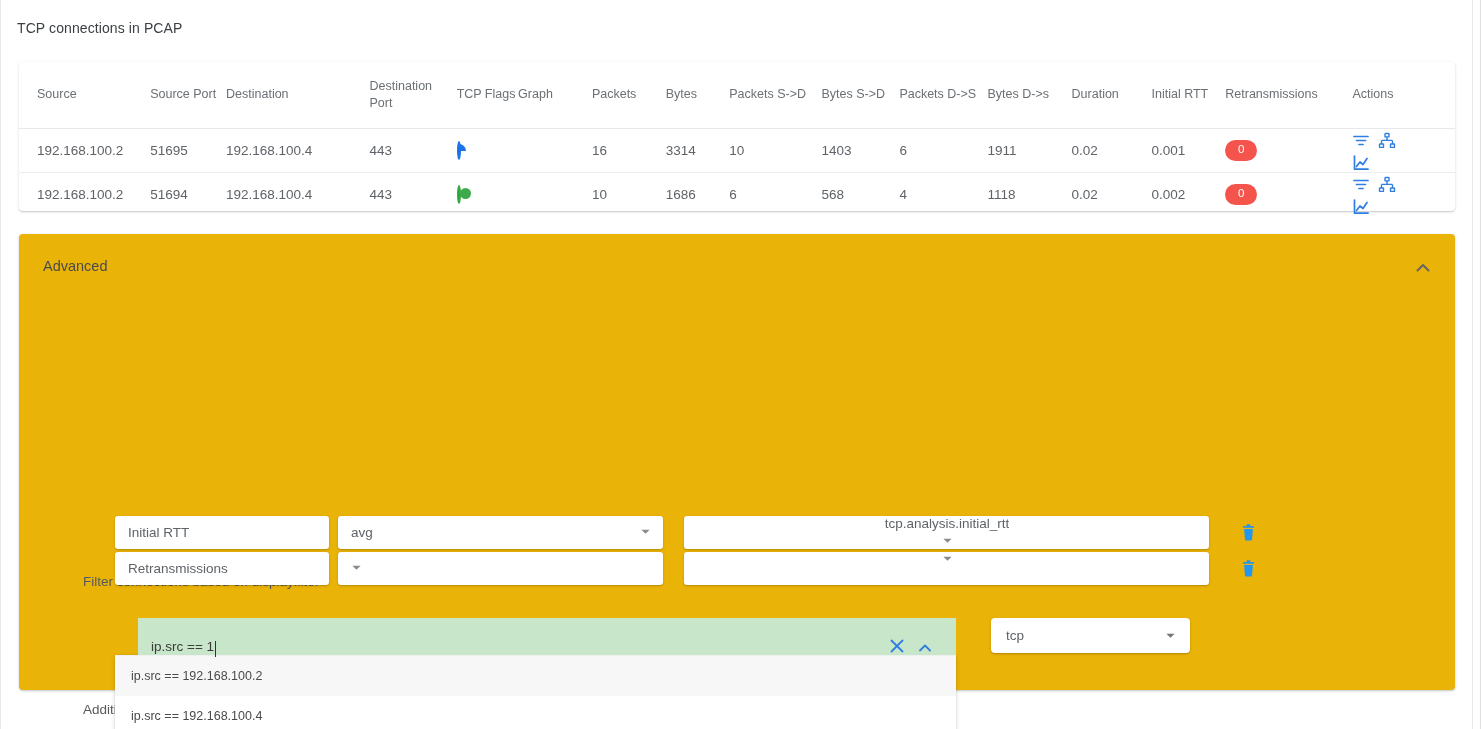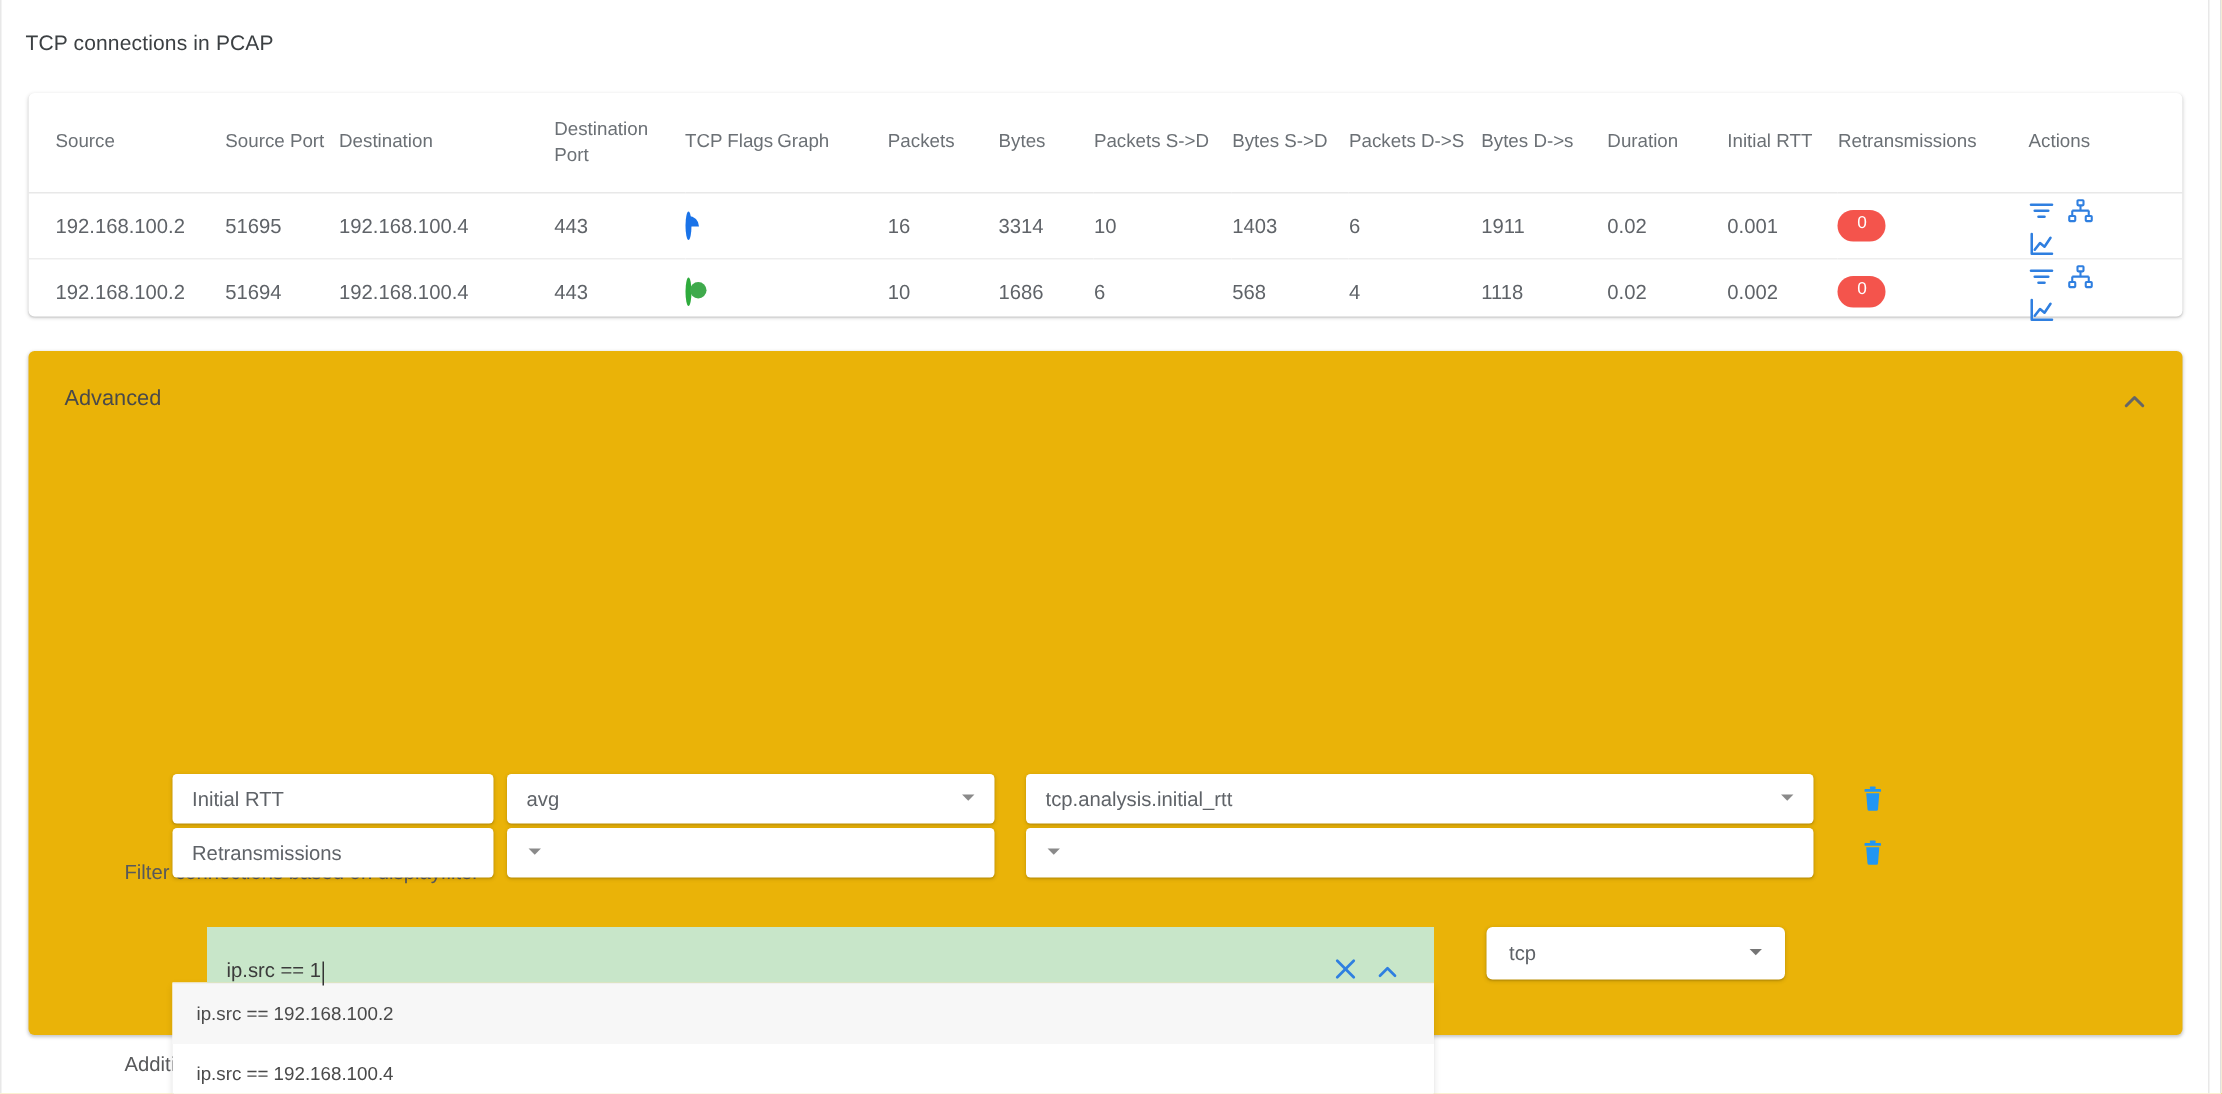--- a/index.html
+++ b/index.html
@@ -228,21 +228,21 @@
     height: 33px;
     border-radius: 3px;
     box-shadow: 0 1px 3px rgba(0,0,0,0.15), 0 1px 1px rgba(0,0,0,0.09);
     display: flex; align-items: center;
     padding: 0 12px 0 13px;
     font-size: 13.5px;
     color: #5f6368;
   }
   .fld-name   { width: 214px; }
   .fld-agg    { width: 325px; margin-left: 9px; }
-  .fld-field  { width: 525px; margin-left: 21px; }
+  .fld-field  { width: 525px; margin-left: 21px; flex-direction: column; }
   .fld-val { flex: 1; white-space: nowrap; overflow: hidden; }
   .trash { margin-left: 30px; width: 19px; height: 19px; cursor: pointer; }
 </style>
 </head>
 <body>
 
 <div class="page">
   <div class="page-border-left"></div>
   <div class="page-border-right"></div>
 

